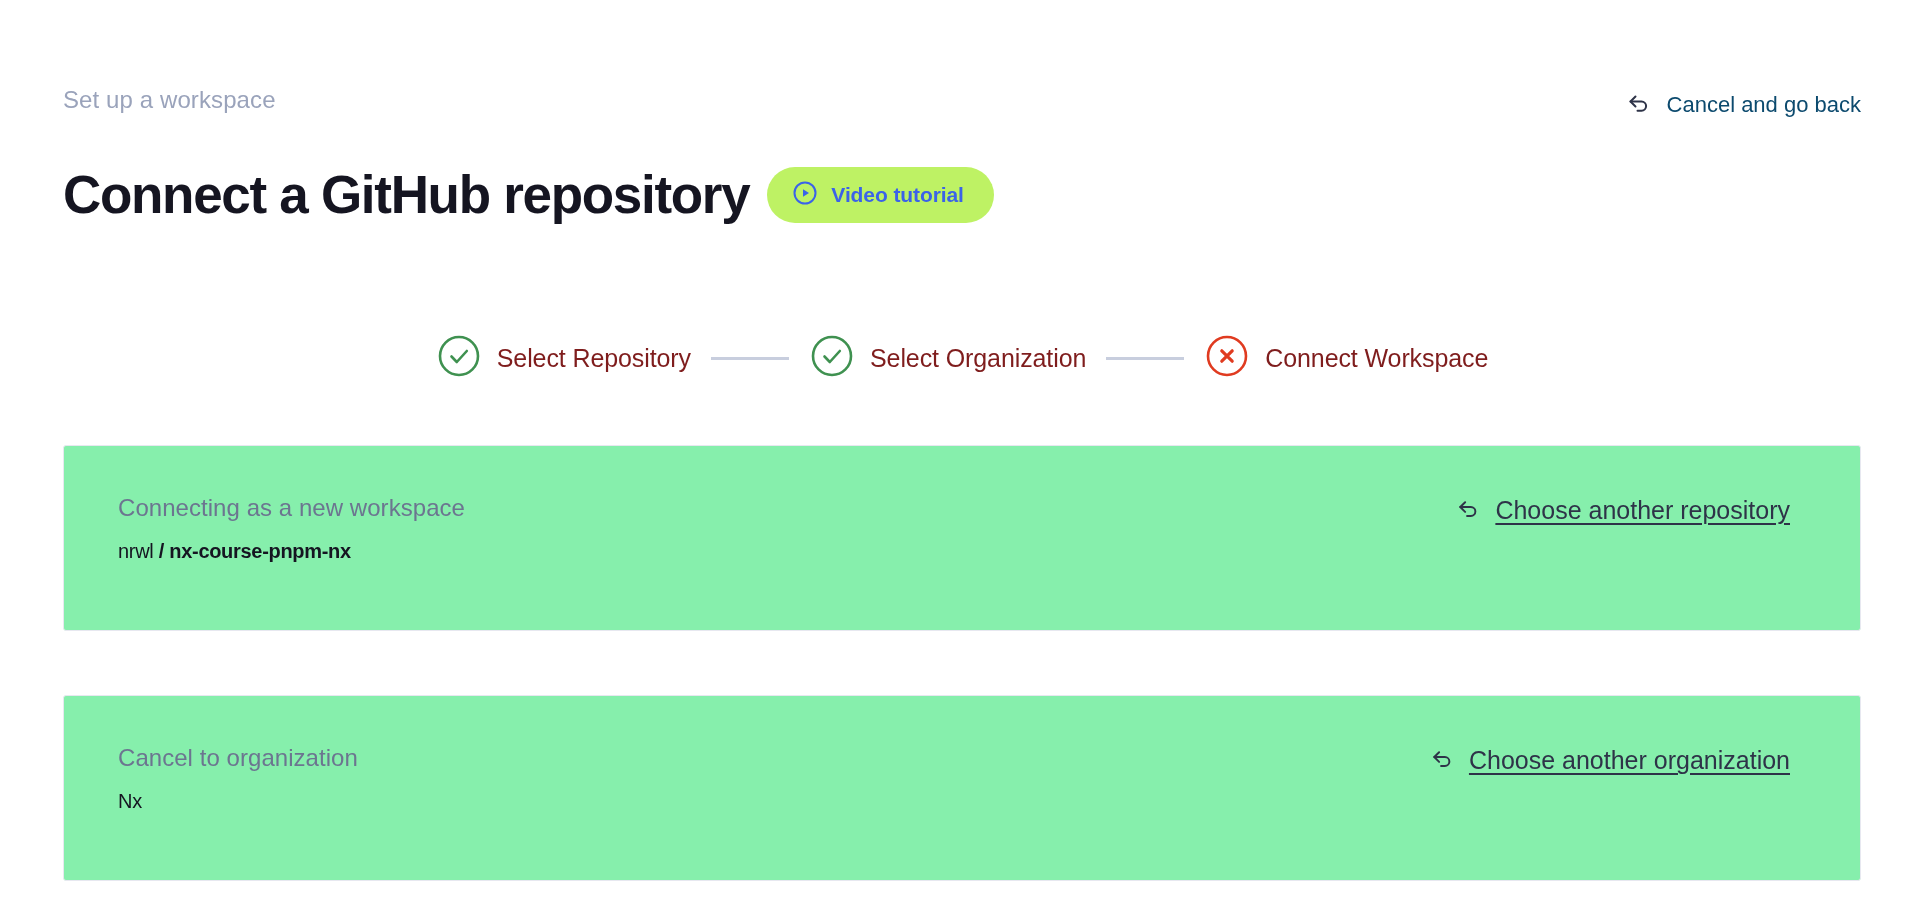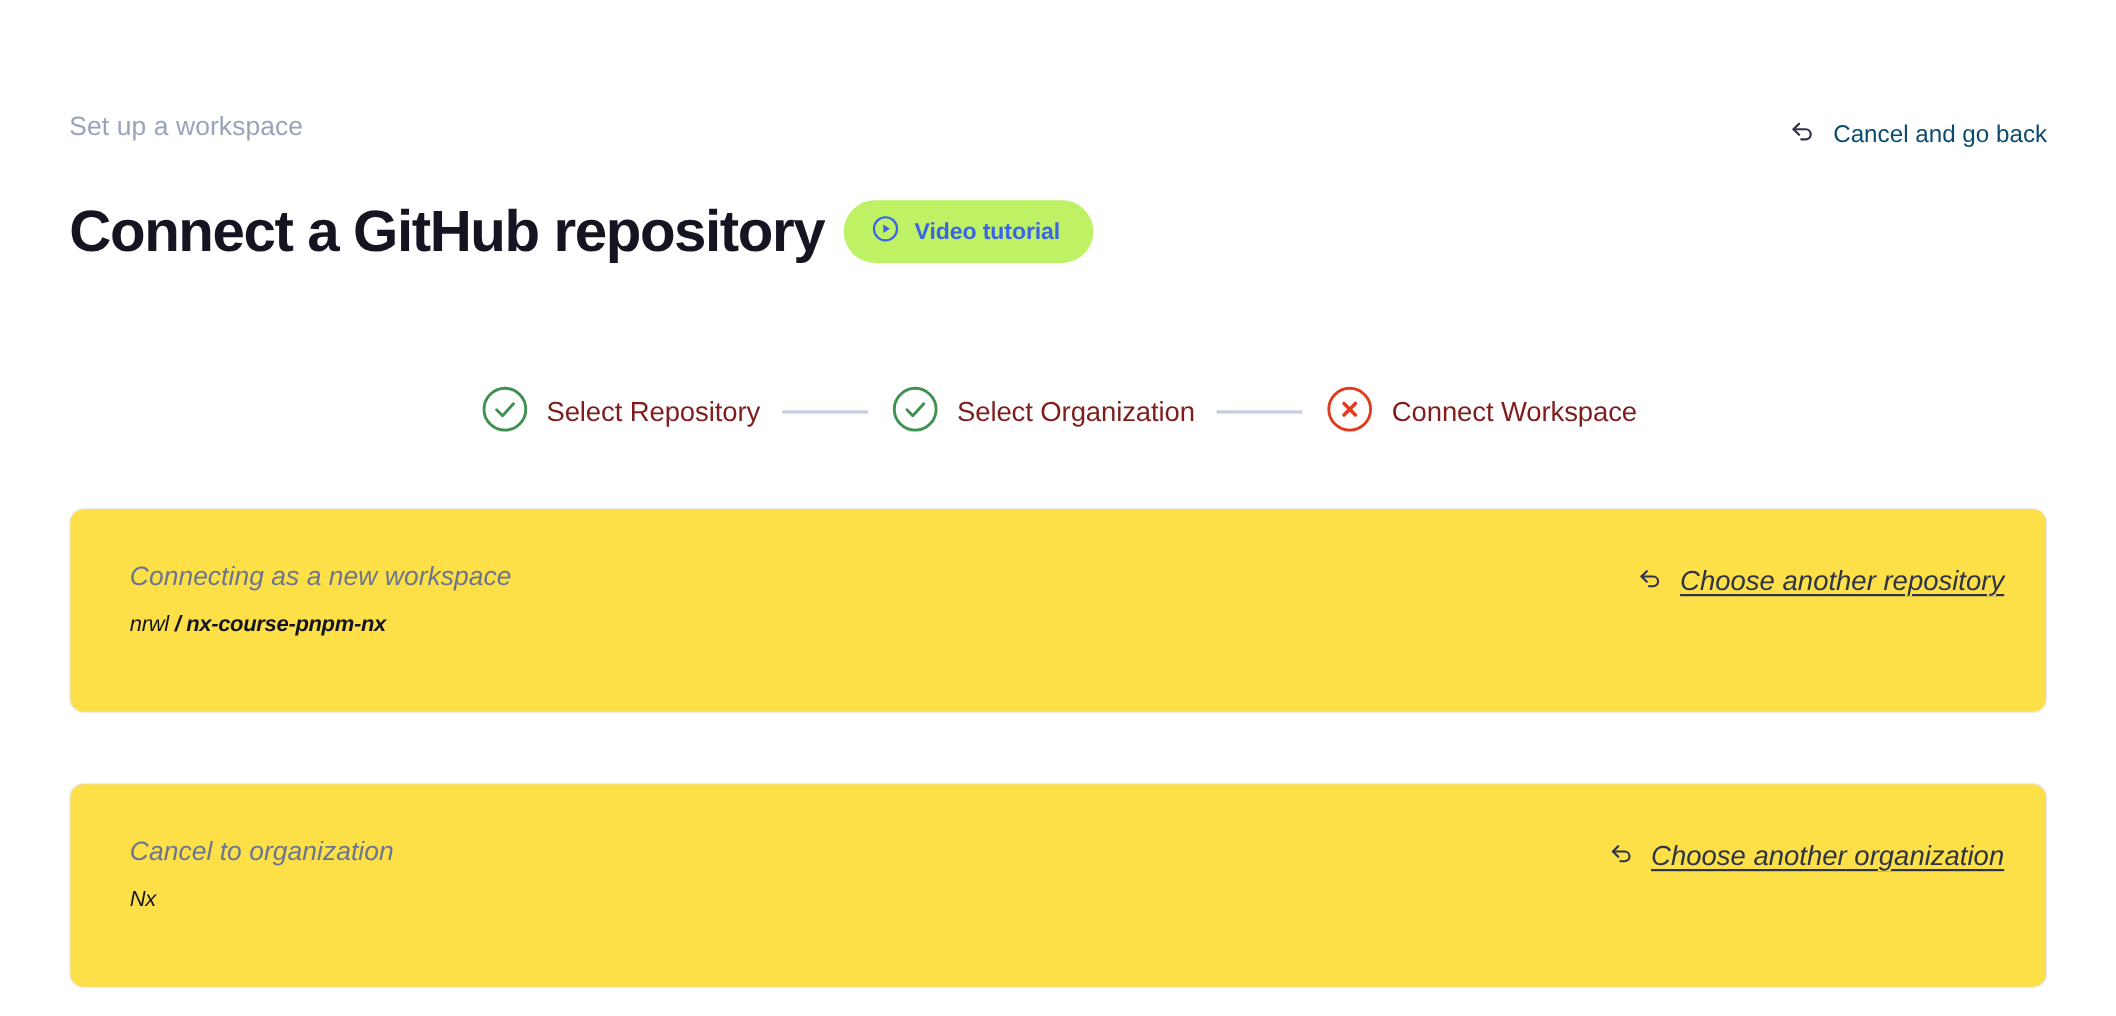--- a/index.html
+++ b/index.html
@@ -13,21 +13,21 @@
     font-family: "Liberation Sans", sans-serif;
     color: #151521;
     overflow: hidden;
   }
 
   .page {
     position: relative;
     width: 1924px;
     height: 924px;
     box-sizing: border-box;
-    padding: 16px 63px;
+    padding: 0 63px;
   }
 
   
   .header-row {
     position: relative;
     padding-top: 86px;
   }
   .breadcrumb {
     font-size: 24px;
     line-height: 28px;
@@ -115,25 +115,24 @@
     margin: 0 20px;
     flex: none;
   }
 
   
   .card {
     position: relative;
     box-sizing: border-box;
     margin-top: 62px;
     border: 1.5px solid #e7e8f0;
-    border-radius: 13px;
-    background: #fde047;
+    border-radius: 3px;
+    background: #86efac;
     padding: 48px 54px 56px 54px;
     min-height: 186px;
-    font-style: italic;
   }
   .card + .card { margin-top: 64px; }
 
   .card-caption {
     font-size: 24px;
     line-height: 28px;
     color: #6c7590;
     letter-spacing: 0.05px;
   }
   .card-value {
@@ -144,21 +143,21 @@
     letter-spacing: -0.3px;
   }
   .card-value .owner { font-weight: 400; }
   .card-value .sep { font-weight: 700; }
   .card-value .repo { font-weight: 700; }
   .card-value.medium { font-weight: 500; }
 
   .card-link {
     position: absolute;
     top: 48px;
-    right: 38px;
+    right: 70px;
     display: inline-flex;
     align-items: center;
     gap: 12px;
     text-decoration: none;
     cursor: pointer;
   }
   .card-link .label {
     font-size: 25px;
     line-height: 29px;
     color: #2e3348;

